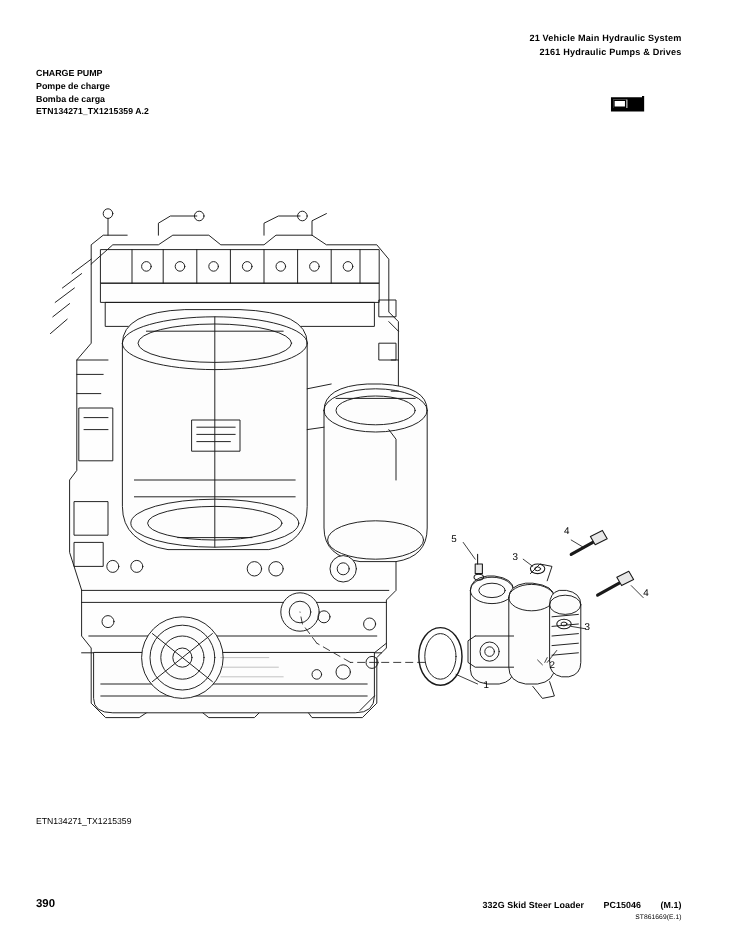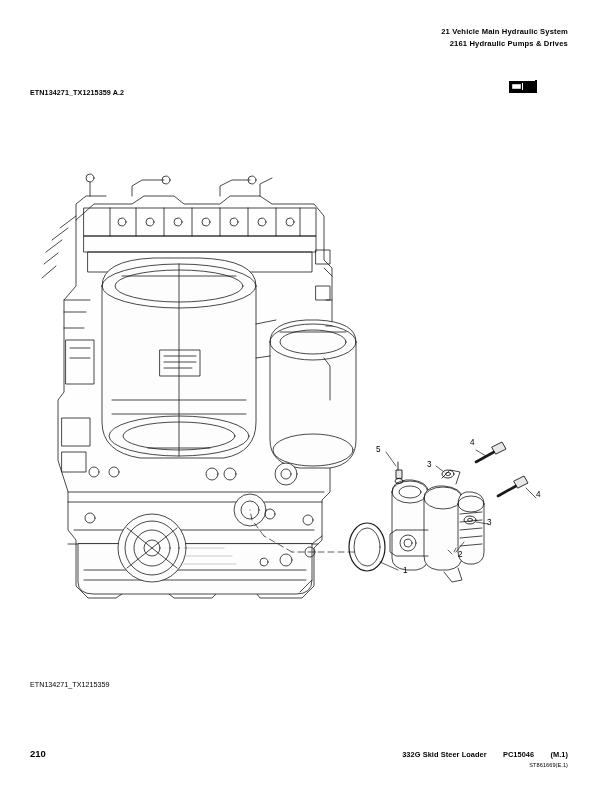--- a/index.html
+++ b/index.html
@@ -119,20 +119,25 @@
 </head>
 <body>
 
 <div class="page">
 
   <div class="page-header">
     <div>21 Vehicle Main Hydraulic System</div>
     <div>2161 Hydraulic Pumps &amp; Drives</div>
   </div>
 
+  <div class="title-block">
+    <div>CHARGE PUMP</div>
+    <div>Pompe de charge</div>
+    <div>Bomba de carga</div>
+  </div>
   <div class="part-ref">ETN134271_TX1215359 A.2</div>
 
   <div class="arrow-marker">
     <svg width="28" height="14" viewBox="0 0 28 14">
       <path d="M0 1 L26 1 L26 0 L28 0 L28 13 L0 13 Z" fill="#000"></path>
       <path d="M2 3 L14 3 L14 10 L2 10 Z" fill="#fff"></path>
       <path d="M14 1.5 L25 6.5 L14 11.5 Z" fill="#000"></path>
       <path d="M2 3 L13 3 L13 10 L2 10 Z" fill="#000"></path>
       <path d="M3.2 4.2 L11.8 4.2 L11.8 8.8 L3.2 8.8 Z" fill="#fff"></path>
     </svg>
@@ -356,21 +361,21 @@
     <div class="callout" style="left:446px; top:338px;">4</div>
     <div class="callout" style="left:403px; top:360px;">3</div>
     <div class="callout" style="left:512px; top:390px;">4</div>
     <div class="callout" style="left:463px; top:418px;">3</div>
     <div class="callout" style="left:434px; top:450px;">2</div>
     <div class="callout" style="left:379px; top:466px;">1</div>
   </div>
 
   <div class="fig-id">ETN134271_TX1215359</div>
 
-  <div class="page-number">210</div>
+  <div class="page-number">390</div>
   <div class="footer-center">
     <span>332G Skid Steer Loader</span>
     <span class="lbl-m1">PC15046</span>
     <span class="lbl-m1">(M.1)</span>
   </div>
   <div class="footer-code">ST861669(E.1)</div>
 
 </div>
 
 </body></html>

